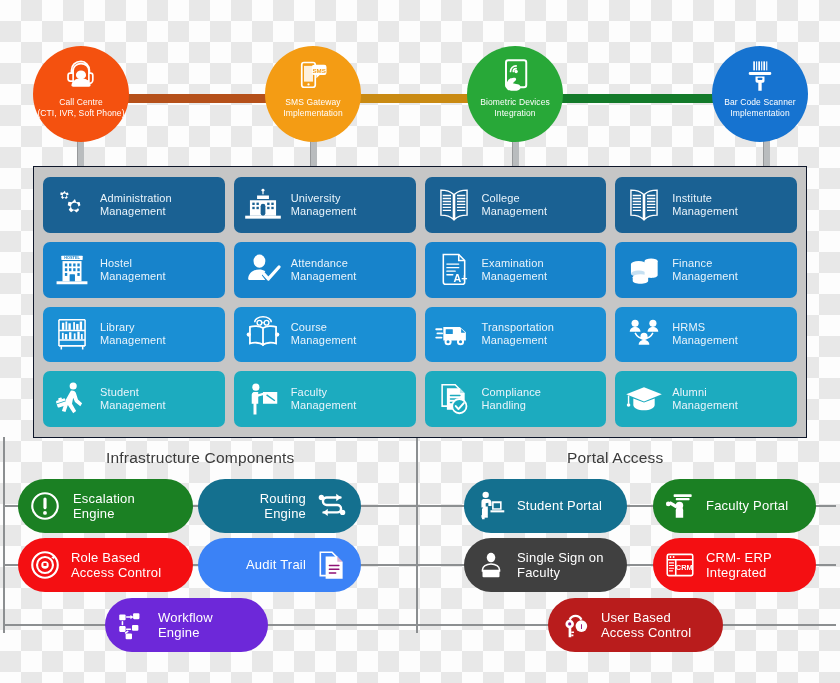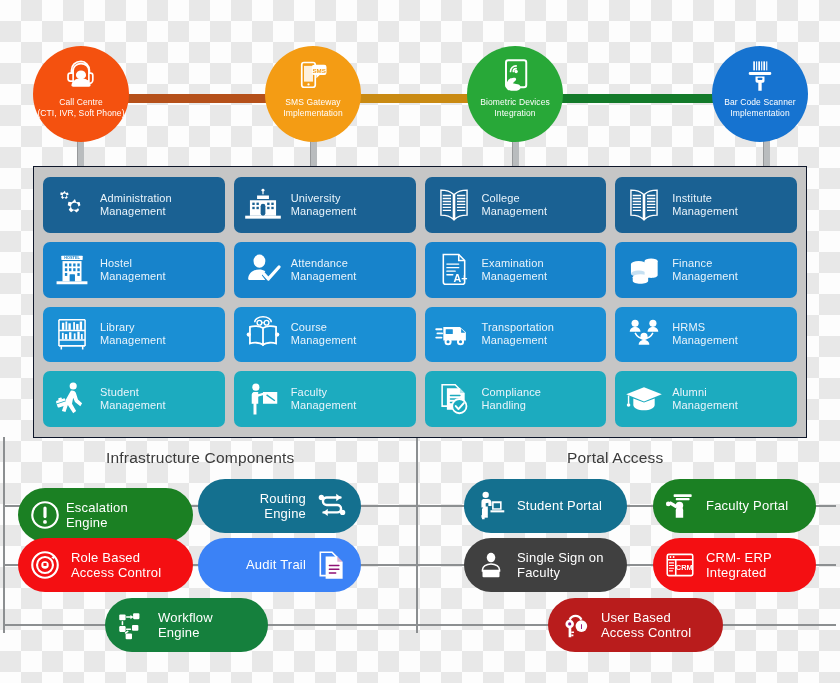--- a/index.html
+++ b/index.html
@@ -461,21 +461,21 @@
         </div>
       </div>
   </div>
 
   <div id="sections">
       <div class="sect" style="left: 106px; top: 449px;">Infrastructure Components</div>
       <div class="sect" style="left: 567px; top: 449px;">Portal Access</div>
     </div>
 
   <div id="pills">
-      <div class="pill" style="left: 18px; top: 479px; width: 175px; height: 54px; background: rgb(27, 128, 35); padding: 0px 12px 0px 10px; gap: 4px; margin-top: 9px;">
+      <div class="pill" style="left: 18px; top: 479px; width: 175px; height: 54px; background: rgb(27, 128, 35); padding: 0px 12px 0px 10px; gap: 11px;">
         <div class="picon">
           <svg width="34" height="34" viewBox="0 0 64 64" fill="#ffffff">
             <circle cx="32" cy="32" r="24" fill="none" stroke="#ffffff" stroke-width="4"></circle>
             <rect x="29" y="16" width="6" height="22" rx="3"></rect>
             <circle cx="32" cy="45" r="3.6"></circle>
           </svg>
         </div>
         <div>
           <div class="plab">Escalation</div>
           <div class="plab">Engine</div>
@@ -521,21 +521,21 @@
             <path d="M42 16v10h10" fill="#8f1075" opacity=".35"></path>
             <g stroke="#8f1075" stroke-width="2.6" stroke-linecap="round">
               <path d="M27 33h18M27 40h18M27 47h12"></path>
             </g>
           </svg>
         </div>
         <div>
           <div class="plab">Audit Trail</div>
         </div>
       </div>
-      <div class="pill" style="left: 105px; top: 598px; width: 163px; height: 54px; background: #15803d; padding: 0px 12px 0px 10px; gap: 9px;">
+      <div class="pill" style="left: 105px; top: 598px; width: 163px; height: 54px; background: #6d28d9; padding: 0px 12px 0px 10px; gap: 9px;">
         <div class="picon">
           <svg width="34" height="34" viewBox="0 0 64 64" fill="#ffffff">
             <rect x="8" y="12" width="12" height="11" rx="2"></rect>
             <rect x="34" y="10" width="12" height="11" rx="2"></rect>
             <rect x="8" y="34" width="12" height="11" rx="2"></rect>
             <rect x="32" y="32" width="12" height="11" rx="2"></rect>
             <rect x="20" y="48" width="12" height="11" rx="2"></rect>
             <g stroke="#ffffff" stroke-width="3" stroke-linecap="round" fill="none">
               <path d="M22 17h9"></path>
               <path d="M14 26v5"></path>

